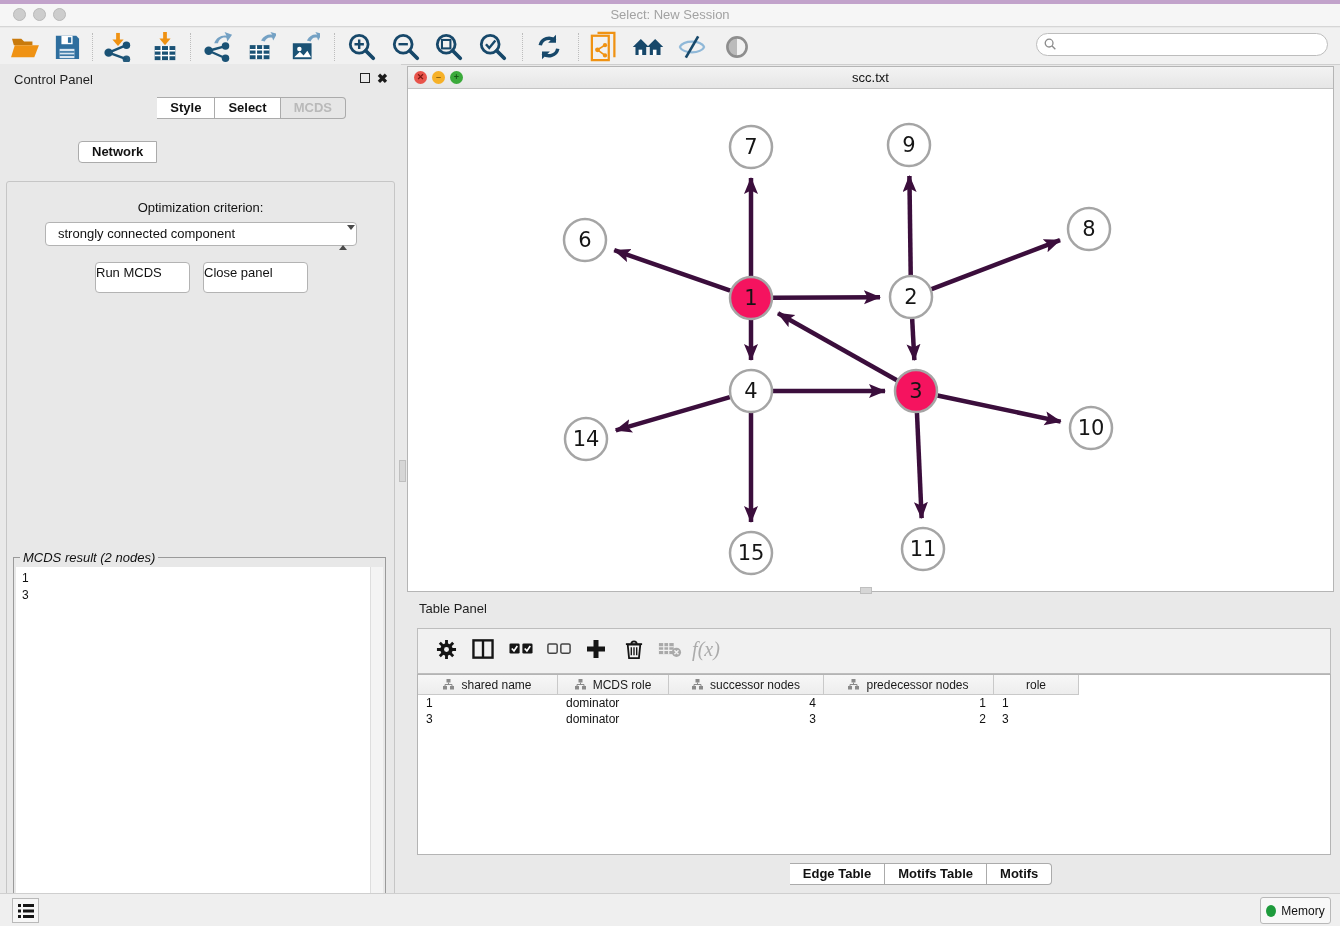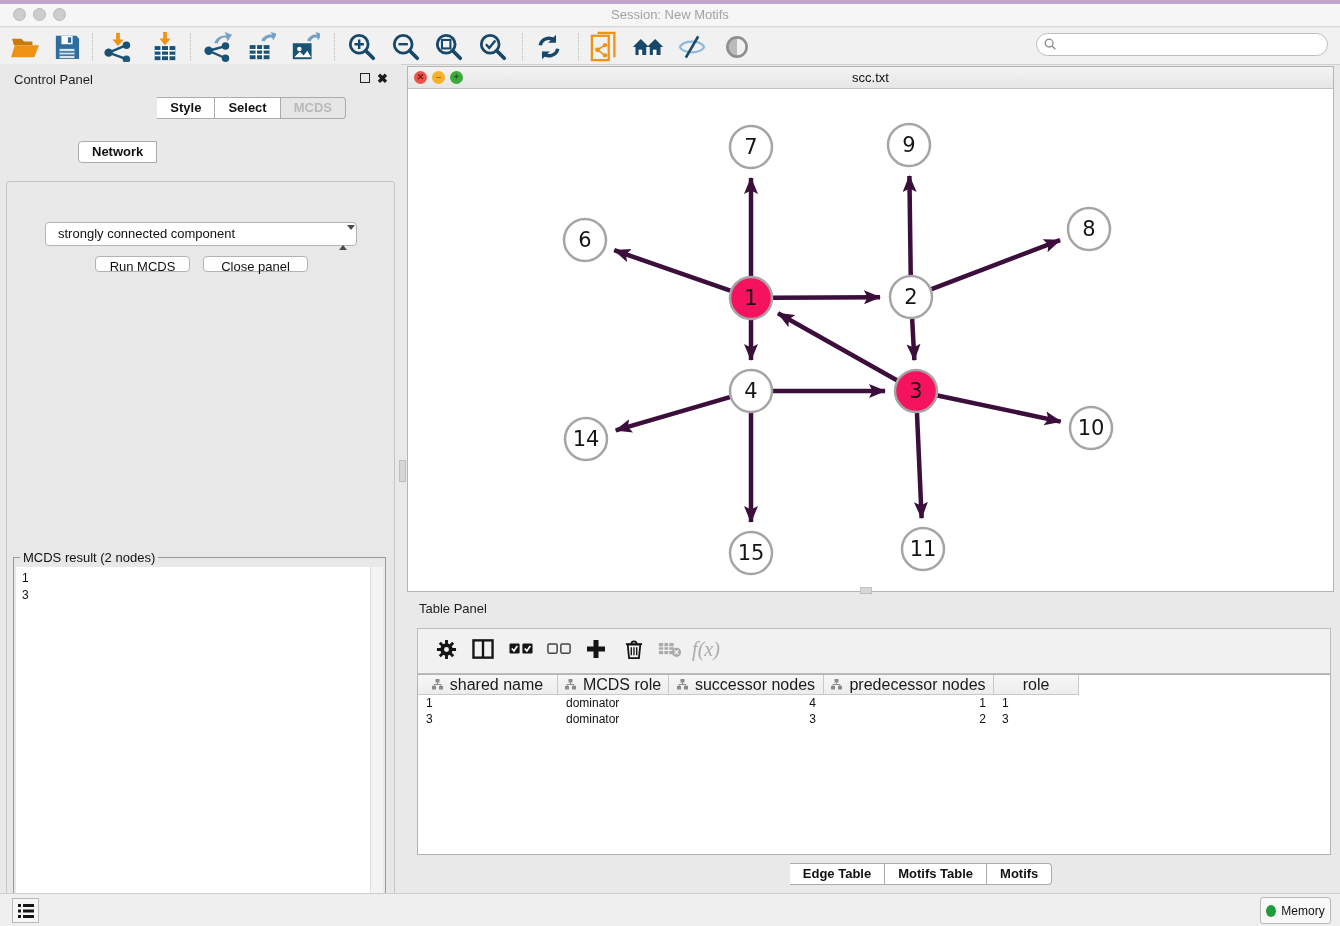--- a/index.html
+++ b/index.html
@@ -30,65 +30,65 @@
   .tab { height:22px; line-height:20px; padding:0 13px; font-size:13px; font-weight:bold; color:#111; background:#FFFFFF; border:1px solid #ABABAB; border-left:none; }
   .tab:first-child { border-left:1px solid #ABABAB; border-radius:4px 0 0 4px;margin-top:44px; }
   .tab:last-child { border-radius:0 4px 4px 0; }
   .tab.active { background:#E6E6E6; color:#B9B9B9; }
   #cp-frame { position:absolute; left:6px; top:117px; width:389px; height:760px; background:#E8E8E8; border:1px solid #C6C6C6; border-radius:3px; }
   #opt-label { position:absolute; left:0; right:0; top:18px; text-align:center; font-size:13px; color:#111; }
   #criterion-select { position:absolute; left:38px; top:40px; width:312px; height:24px; background:#FFFFFF; border:1px solid #B3B3B3; border-radius:4px; font-size:13px; color:#111; line-height:22px; padding-left:12px; }
   .spinner { position:absolute; right:8px; top:4px; width:9px; }
   .spinner .up { width:0; height:0; border-left:4.5px solid transparent; border-right:4.5px solid transparent; border-bottom:5px solid #4A4A4A; margin-bottom:3px; }
   .spinner .dn { width:0; height:0; border-left:4.5px solid transparent; border-right:4.5px solid transparent; border-top:5px solid #4A4A4A; }
-  .cp-btn { position:absolute; top:74px; height:16px; background:#FFFFFF; border:1px solid #B3B3B3; border-radius:4px; font-size:13px; color:#111; text-align:center; line-height:20px; }
+  .cp-btn { position:absolute; top:80px; height:31px; background:#FFFFFF; border:1px solid #B3B3B3; border-radius:4px; font-size:13px; color:#111; text-align:left; line-height:20px; }
   #mcds-fieldset { position:absolute; left:6px; top:375px; width:373px; height:378px; border:1px solid #9A9A9A; }
-  #mcds-legend { position:absolute; left:6px; top:-8px; background:#E8E8E8; padding:0 3px; font-size:13px; color:#111; }
+  #mcds-legend { position:absolute; left:6px; top:-8px; background:#E8E8E8; padding:0 3px; font-size:13px; color:#111;font-style:italic; }
   #mcds-box { position:absolute; left:2px; right:2px; top:9px; bottom:2px; background:#FFFFFF; }
   #mcds-lines { position:absolute; left:6px; top:3px; font-size:12px; color:#111; line-height:17px; white-space:pre-line; }
   #mcds-scroll { position:absolute; right:0; top:0; bottom:0; width:13px; background:#F4F4F4; border-left:1px solid #DEDEDE; }
 
   
   #net-window { position:absolute; left:407px; top:66px; width:927px; height:526px; background:#FFFFFF; border:1px solid #B5B5B5; }
   #net-titlebar { position:absolute; left:0; top:0; right:0; height:22px; background:linear-gradient(#F3F3F3,#E6E6E6); border-bottom:1px solid #C4C4C4; }
   .mini-light { position:absolute; top:4px; width:13px; height:13px; border-radius:50%; text-align:center; font-size:9px; font-weight:bold; line-height:13px; }
   #net-title { position:absolute; left:0; right:0; top:3px; text-align:center; font-size:13px; color:#111; }
   #graph-svg { position:absolute; left:0; top:22px; }
 
   .splitter-grip { position:absolute; background:#D6D6D6; border:1px solid #BFBFBF; }
 
   
   #table-panel { position:absolute; left:405px; top:595px; width:935px; height:295px; background:#E9E9E9; }
   #tp-title { position:absolute; left:14px; top:6px; font-size:13px; color:#1E1E1E; }
   #tp-toolbar { position:absolute; left:12px; top:33px; width:914px; height:46px; background:#F1F1F1; border:1px solid #BDBDBD; }
   .tp-icon { position:absolute; top:4px; width:32px; height:32px; display:flex; align-items:center; justify-content:center; }
   #tp-table { position:absolute; left:12px; top:79px; width:914px; height:181px; background:#FFFFFF; border:1px solid #B4B4B4; overflow:hidden; }
   #tp-header { display:flex; height:20px; }
-  .th { display:flex; align-items:center; justify-content:center; gap:7px; background:linear-gradient(#F7F7F7,#EDEDED); border-right:1px solid #C9C9C9; border-bottom:1px solid #C9C9C9; font-size:16px; color:#1A1A1A; }
+  .th { display:flex; align-items:center; justify-content:center; gap:7px; background:linear-gradient(#F7F7F7,#EDEDED); border-right:1px solid #C9C9C9; border-bottom:1px solid #C9C9C9; font-size:12px; color:#1A1A1A; }
   .tr { display:flex; height:16px; }
   .td { font-size:12px; color:#111; line-height:16px; padding:0 8px; overflow:hidden; }
   #tp-tabs { position:absolute; left:0; right:0; top:268px; display:flex; justify-content:center; }
 
   
   #statusbar { position:absolute; left:0; top:893px; width:1340px; height:33px; background:#EFEFEF; border-top:1px solid #CFCFCF; }
   #list-btn { position:absolute; left:12px; top:4px; width:27px; height:25px; background:#F6F6F6; border:1px solid #B9B9B9; display:flex; align-items:center; justify-content:center; }
   #memory-btn { position:absolute; right:9px; top:3px; width:71px; height:27px; background:#F8F8F8; border:1px solid #B9B9B9; border-radius:3px; display:flex; align-items:center; justify-content:center; gap:5px; font-size:12px; color:#111; }
   #memory-dot { width:10px; height:12px; border-radius:50%; background:#1E9B3C; }
 </style>
 </head>
 <body>
 
 <div id="app">
 
   <div id="titlebar">
     <div class="top-strip"></div>
     <div class="traffic gray" style="left:13px"></div>
     <div class="traffic gray" style="left:33px"></div>
     <div class="traffic gray" style="left:53px"></div>
-    <div id="win-title">Session: New Motifs</div>
+    <div id="win-title">Select: New Session</div>
   </div>
 
   <div id="toolbar">
     <div class="tb-icon" style="left:8px">
       <svg width="30" height="26" viewBox="0 0 32 28">
           <path d="M2 5h10l3 3h9v4H4z" fill="#C97A0C"></path>
           <path d="M5 12h26l-5 13H1z" fill="#EF9213"></path>
         </svg>
     </div>
     <div class="tb-icon" style="left:50px">
@@ -228,20 +228,21 @@
     <div id="cp-title">Control Panel</div>
     <div class="panel-float" style="left:360px; top:9px"></div>
     <div class="panel-close" style="left:377px; top:10px">✖</div>
     <div class="tabrow" style="left:78px; top:33px" id="cp-tabs">
         <div class="tab">Network</div>
         <div class="tab">Style</div>
         <div class="tab">Select</div>
         <div class="tab active">MCDS</div>
       </div>
     <div id="cp-frame">
+      <div id="opt-label">Optimization criterion:</div>
       <div id="criterion-select">
         <span>strongly connected component</span>
         <span class="spinner"><span class="up"></span><span class="dn"></span></span>
       </div>
       <div class="cp-btn" style="left:88px; width:95px">Run MCDS</div>
       <div class="cp-btn" style="left:196px; width:105px">Close panel</div>
       <div id="mcds-fieldset">
         <span id="mcds-legend">MCDS result (2 nodes)</span>
         <div id="mcds-box">
           <div id="mcds-lines">1

